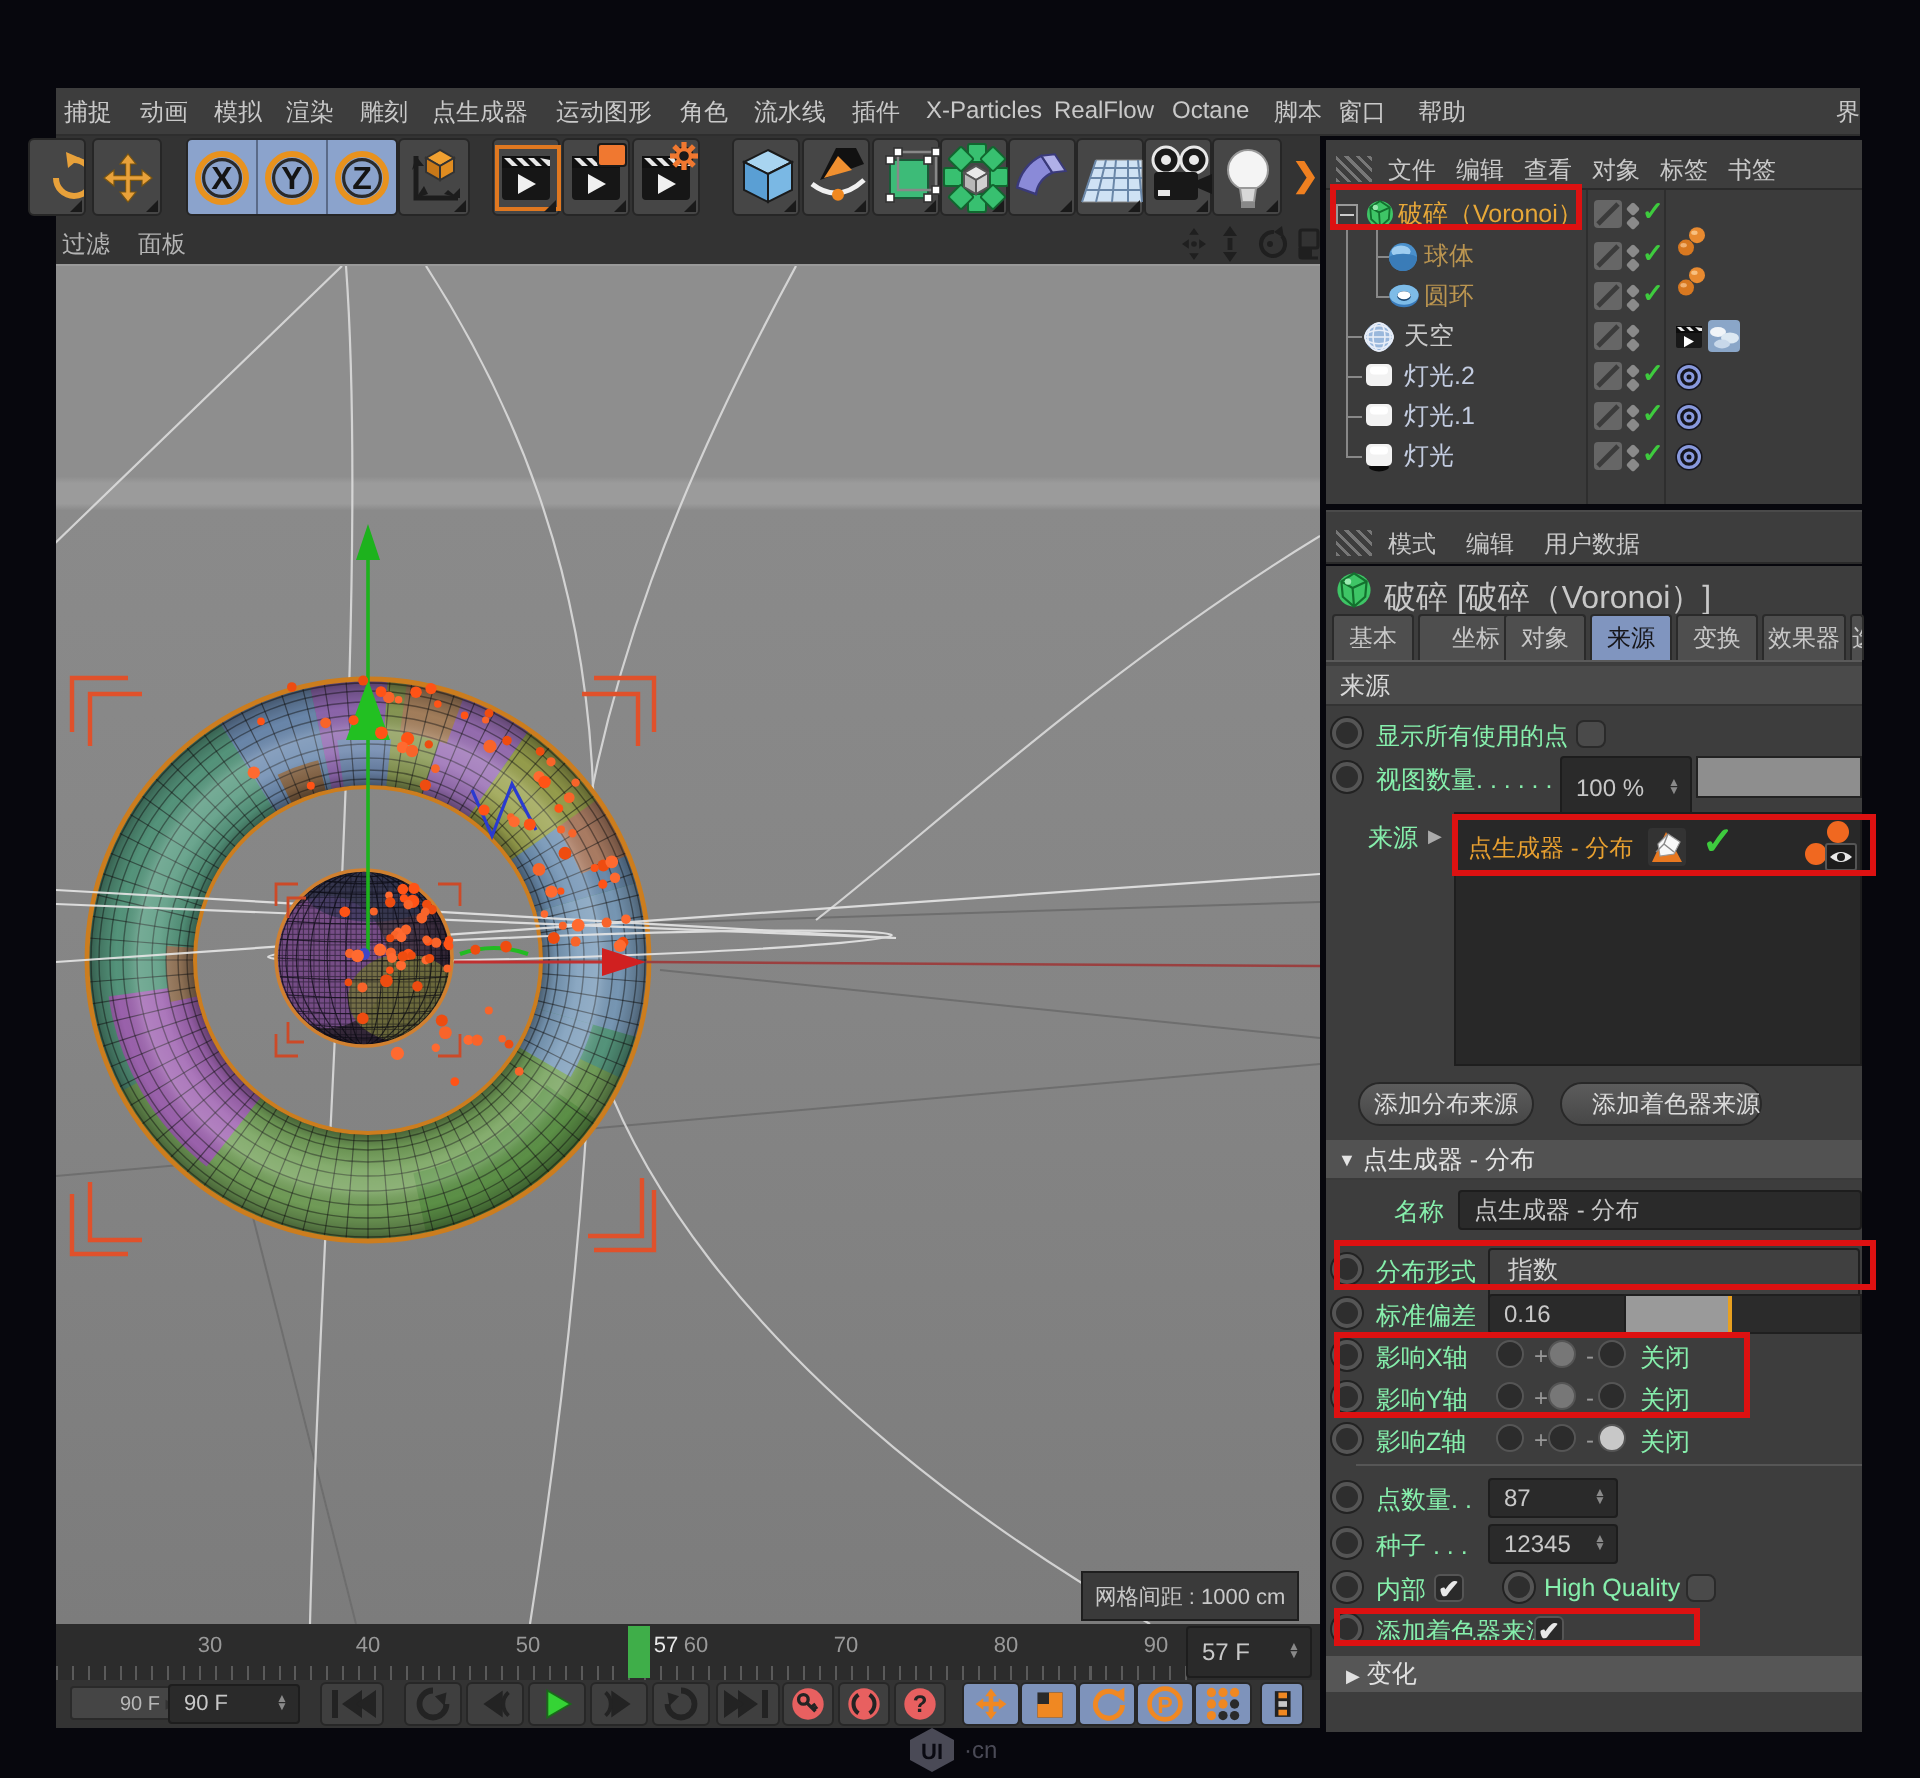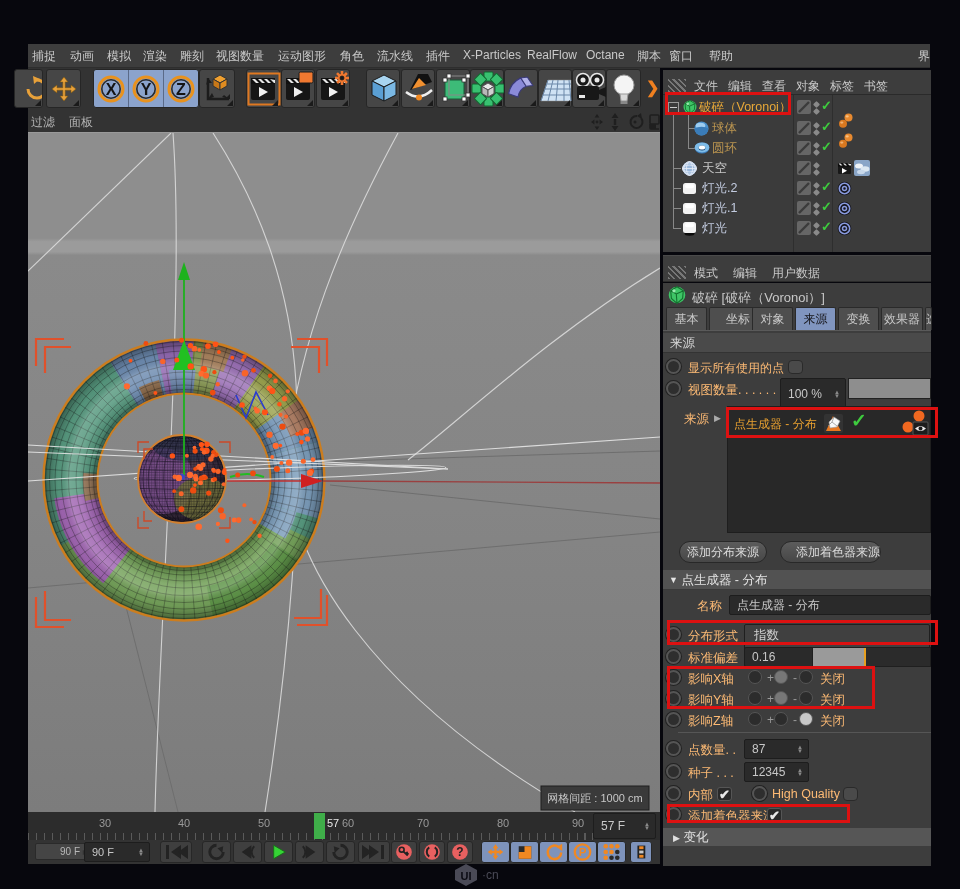--- a/index.html
+++ b/index.html
@@ -16,37 +16,37 @@
 .transport { left:28px; top:840px; width:632px; height:24px; background:#333; }
 .pbtn { position:absolute; top:1px; height:22px; background:#3f3f3f; border:1px solid #272727; border-radius:3px; display:flex; align-items:center; justify-content:center; }
 .bluebtn { background:#7e93bb; }
 .grip { display:inline-block; width:18px; height:13px; background:repeating-linear-gradient(45deg,#777 0 1.5px,transparent 1.5px 4px); vertical-align:-2px; margin-right:8px; }
 .pmenu { font-size:12px; color:#c9c9c9; }
 .pmenu b { font-weight:normal; margin-right:10px; }
 .pmenu2 b { font-weight:normal; margin-right:15px; }
 .field { background:#2a2a2a; border:1px solid #1d1d1d; border-radius:2px; color:#c8c8c8; font-size:12px; position:absolute; display:flex; align-items:center; padding-left:7px; }
 .spin { position:absolute; right:2px; top:2px; bottom:2px; width:9px; display:flex; flex-direction:column; justify-content:center; color:#8a8a8a; font-size:6px; line-height:4px; }
 .radio { position:absolute; width:15px; height:15px; border-radius:50%; background:#2e2e2e; border:2px solid #555; box-shadow:0 0 0 1px #222; }
-.rlabel { position:absolute; font-size:12.5px; color:#fdba74; }
+.rlabel { position:absolute; font-size:12.5px; color:#86efac; }
 .check { position:absolute; width:15px; height:14px; background:#2a2a2a; border:1px solid #555; border-radius:3px; color:#e8e8e8; font-size:13px; font-weight:bold; text-align:center; line-height:13px; }
 .ucheck { position:absolute; width:15px; height:14px; background:#4a4a4a; border:1px solid #2a2a2a; border-radius:3px; }
 .redbox { position:absolute; border:3px solid #dd1111; z-index:50; }
 .tab { position:absolute; top:0; height:23px; background:#4e4e4e; color:#c8c8c8; font-size:12px; text-align:center; line-height:23px; border:1px solid #2a2a2a; border-bottom:none; border-radius:2px 2px 0 0; overflow:hidden; }
 .sephr { position:absolute; left:15px; right:2px; height:1px; background:#565656; }
 .mc { position:absolute; width:14px; height:14px; border-radius:50%; background:#2c2c2c; border:1px solid #555; }
 .pm { position:absolute; font-size:12px; color:#999; }
 </style></head><body>
 
 <div class="abs menubar">
     <span style="left:4px">捕捉</span>
     <span style="left:42px">动画</span>
     <span style="left:79px">模拟</span>
     <span style="left:115px">渲染</span>
     <span style="left:152px">雕刻</span>
-    <span style="left:188px">视图数量</span>
+    <span style="left:188px">点生成器</span>
     <span style="left:250px">运动图形</span>
     <span style="left:312px">角色</span>
     <span style="left:349px">流水线</span>
     <span style="left:398px">插件</span>
     <span style="left:435px">X-Particles</span>
     <span style="left:499px">RealFlow</span>
     <span style="left:558px">Octane</span>
     <span style="left:609px">脚本</span>
     <span style="left:641px">窗口</span>
     <span style="left:681px">帮助</span>
@@ -923,21 +923,21 @@
       <circle cx="7.5" cy="7.5" r="5.2" fill="none" stroke="#8899dd" stroke-width="1.6"></circle>
       <circle cx="7.5" cy="7.5" r="2" fill="none" stroke="#8899dd" stroke-width="1.5"></circle>
     </svg></div>
 <div class="abs" style="left:663px;top:255px;width:268px;height:27px;background:#3d3d3d;border-top:1px solid #4a4a4a;border-bottom:1px solid #2a2a2a;padding:7px 4px 0 5px"><span class="pmenu pmenu2"><span class="grip"></span><b>模式</b><b>编辑</b><b>用户数据</b></span></div>
 <div class="abs" style="left:663px;top:283px;width:268px;height:583px;background:#3d3d3d"></div>
 <div class="abs" style="left:668px;top:286px"><svg width="18" height="18" viewBox="0 0 18 18">
       <circle cx="9" cy="9" r="8.3" fill="#3ec566"></circle>
       <path d="M9,0.7 L2.7,4.8 L3.4,12.4 L9,17.3 L14.6,12.4 L15.3,4.8 Z M2.7,4.8 L8.3,8 L15.1,4.9 M8.3,8 L9,17.3" fill="none" stroke="#13702e" stroke-width="1.1"></path>
       <circle cx="6" cy="4.8" r="1.6" fill="#9aeab0"></circle>
     </svg></div>
-<div class="abs" style="left:692px;top:289px;font-size:13px;color:#c8c8c8">破碎 [破碎（Voronoi）]</div>
+<div class="abs" style="left:692px;top:289px;font-size:16px;color:#c8c8c8">破碎 [破碎（Voronoi）]</div>
 <div class="tab" style="left:666px;width:41px;position:absolute;top:307px">基本</div>
 <div class="tab" style="left:709px;width:58px;position:absolute;top:307px">坐标</div>
 <div class="tab" style="left:752px;width:41px;position:absolute;top:307px">对象</div>
 <div class="tab" style="left:795px;width:41px;background:#8095bf;color:#16161a;position:absolute;top:307px">来源</div>
 <div class="tab" style="left:838px;width:41px;position:absolute;top:307px">变换</div>
 <div class="tab" style="left:881px;width:42px;position:absolute;top:307px">效果器</div>
 <div class="tab" style="left:925px;width:7px;position:absolute;top:307px">选</div>
 <div class="abs" style="left:663px;top:330px;width:268px;height:1px;background:#5a5a5a"></div>
 <div class="abs" style="left:663px;top:333px;width:268px;height:20px;background:#4a4a4a;border-bottom:1px solid #333;color:#d8d8d8;font-size:12.5px;padding:2px 0 0 7px">来源</div>
 <div class="radio" style="left:666px;top:359px"></div>

